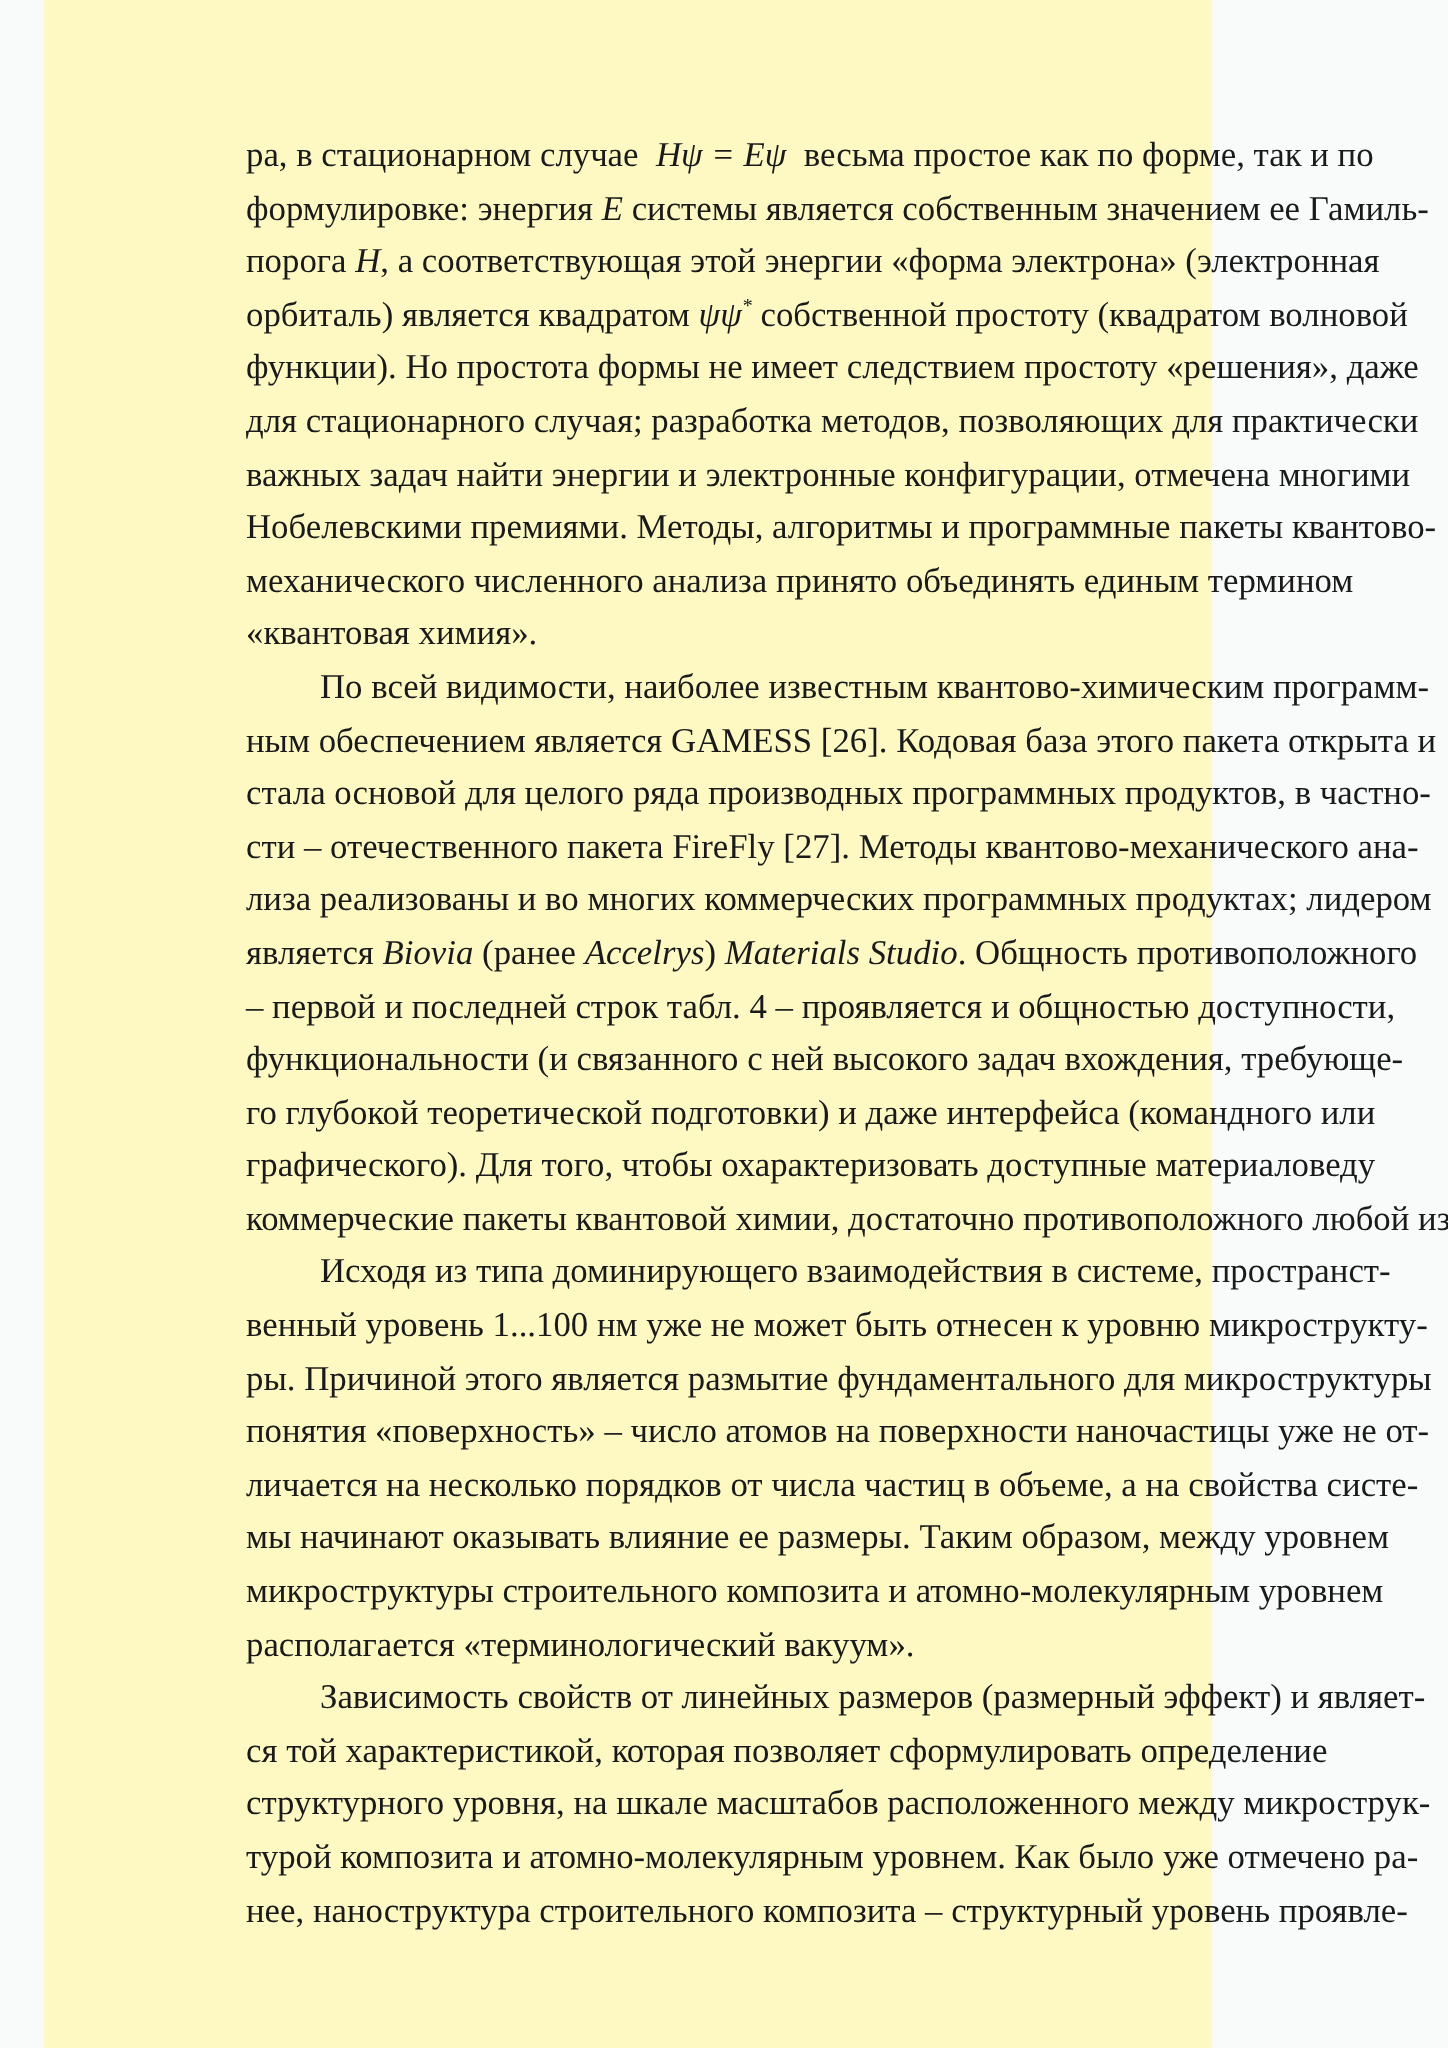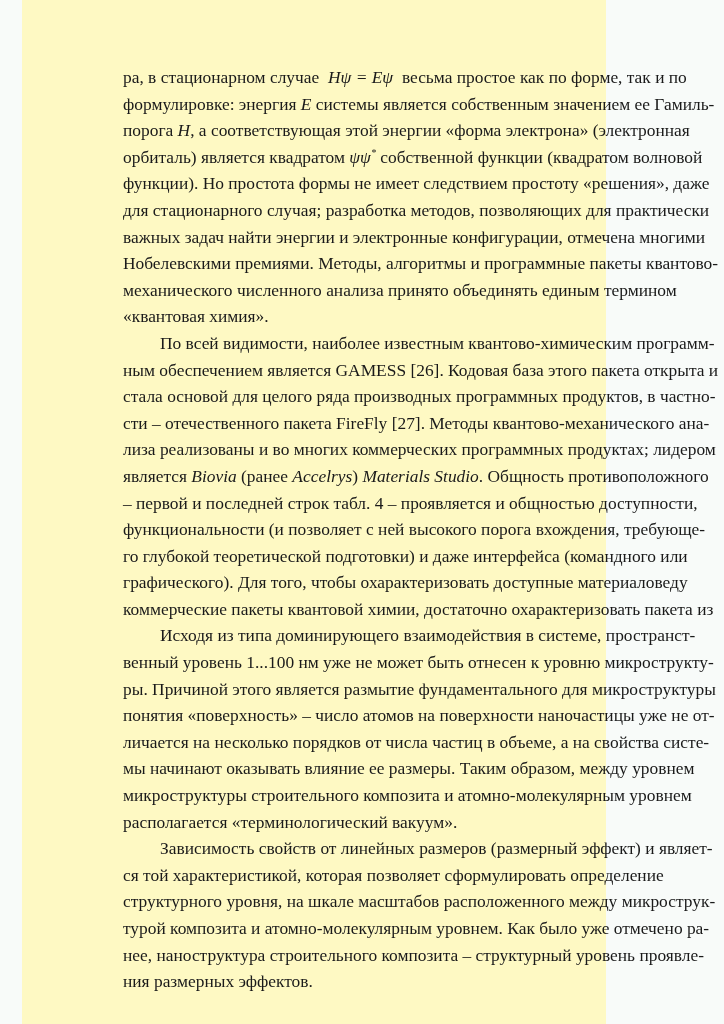--- a/index.html
+++ b/index.html
@@ -47,57 +47,56 @@
 </head>
 <body>
 
 <div class="page">
   <div class="text-body">
 
     <div class="para">
       <span class="line"><span>ра, в стационарном случае</span>&nbsp;&nbsp;<span class="math">Hψ = Eψ</span>&nbsp;&nbsp;<span>весьма простое как по форме, так и по</span></span>
       <span class="line"><span>формулировке: энергия</span> <i>E</i> <span>системы является собственным значением ее Гамиль-</span></span>
       <span class="line"><span>порога</span> <i>H</i><span>, а соответствующая этой энергии «форма электрона» (электронная</span></span>
-      <span class="line"><span>орбиталь) является квадратом</span> <span class="math"><span>ψψ</span><sup>*</sup></span> <span>собственной функции (квадратом волновой</span></span>
+      <span class="line"><span>орбиталь) является квадратом</span> <span class="math"><span>ψψ</span><sup>*</sup></span> <span>собственной простоту (квадратом волновой</span></span>
       <span class="line">функции). Но простота формы не имеет следствием простоту «решения», даже</span>
       <span class="line">для стационарного случая; разработка методов, позволяющих для практически</span>
       <span class="line">важных задач найти энергии и электронные конфигурации, отмечена многими</span>
       <span class="line">Нобелевскими премиями. Методы, алгоритмы и программные пакеты квантово-</span>
       <span class="line">механического численного анализа принято объединять единым термином</span>
       <span class="line last">«квантовая химия».</span>
     </div>
 
     <div class="para">
       <span class="line first-indent">По всей видимости, наиболее известным квантово-химическим программ-</span>
       <span class="line">ным обеспечением является GAMESS [26]. Кодовая база этого пакета открыта и</span>
       <span class="line">стала основой для целого ряда производных программных продуктов, в частно-</span>
       <span class="line">сти – отечественного пакета FireFly [27]. Методы квантово-механического ана-</span>
       <span class="line">лиза реализованы и во многих коммерческих программных продуктах; лидером</span>
       <span class="line"><span>является</span> <i>Biovia</i> <span>(ранее</span> <i>Accelrys</i><span>)</span> <i>Materials Studio</i><span>. Общность противоположного</span></span>
       <span class="line">– первой и последней строк табл. 4 – проявляется и общностью доступности,</span>
-      <span class="line">функциональности (и позволяет с ней высокого порога вхождения, требующе-</span>
+      <span class="line">функциональности (и связанного с ней высокого задач вхождения, требующе-</span>
       <span class="line">го глубокой теоретической подготовки) и даже интерфейса (командного или</span>
       <span class="line">графического). Для того, чтобы охарактеризовать доступные материаловеду</span>
-      <span class="line">коммерческие пакеты квантовой химии, достаточно охарактеризовать пакета из</span>
+      <span class="line">коммерческие пакеты квантовой химии, достаточно противоположного любой из</span>
     </div>
 
     <div class="para">
       <span class="line first-indent">Исходя из типа доминирующего взаимодействия в системе, пространст-</span>
       <span class="line">венный уровень 1...100 нм уже не может быть отнесен к уровню микрострукту-</span>
       <span class="line">ры. Причиной этого является размытие фундаментального для микроструктуры</span>
       <span class="line">понятия «поверхность» – число атомов на поверхности наночастицы уже не от-</span>
       <span class="line">личается на несколько порядков от числа частиц в объеме, а на свойства систе-</span>
       <span class="line">мы начинают оказывать влияние ее размеры. Таким образом, между уровнем</span>
       <span class="line">микроструктуры строительного композита и атомно-молекулярным уровнем</span>
       <span class="line last">располагается «терминологический вакуум».</span>
     </div>
 
     <div class="para">
       <span class="line first-indent">Зависимость свойств от линейных размеров (размерный эффект) и являет-</span>
       <span class="line">ся той характеристикой, которая позволяет сформулировать определение</span>
       <span class="line">структурного уровня, на шкале масштабов расположенного между микрострук-</span>
       <span class="line">турой композита и атомно-молекулярным уровнем. Как было уже отмечено ра-</span>
       <span class="line">нее, наноструктура строительного композита – структурный уровень проявле-</span>
-      <span class="line last">ния размерных эффектов.</span>
     </div>
 
   </div>
 </div>
 
 </body></html>

